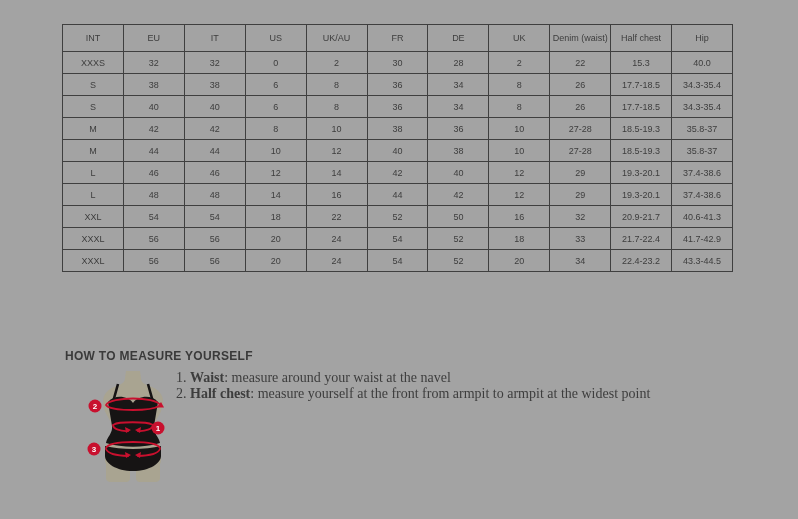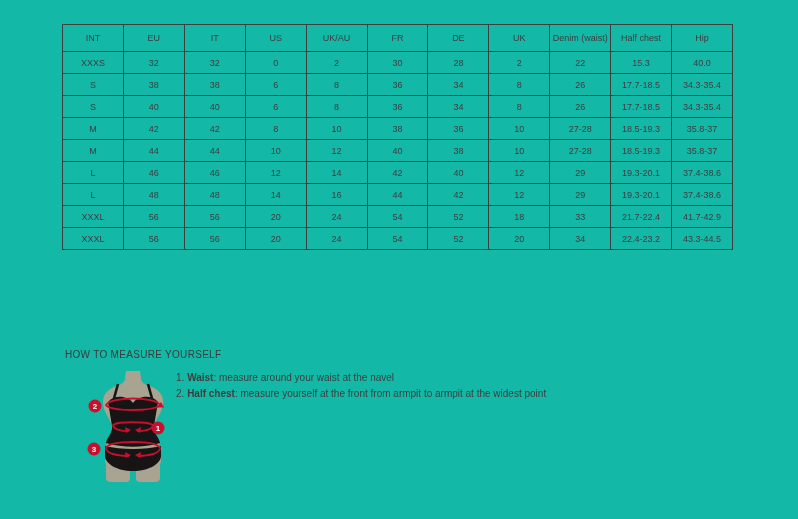--- a/index.html
+++ b/index.html
@@ -3,21 +3,21 @@
 <meta charset="utf-8">
 <style>
   * { margin:0; padding:0; box-sizing:border-box; }
   html,body { background:#ffffff; }
   body { font-family:"Liberation Sans", sans-serif; color:#3d3d3d; }
 
   .page {
     position:relative;
     width:798px;
     height:519px;
-    background:#14b8a6;
+    background:#a3a3a3;
     overflow:hidden;
   }
 
   
   table.size-table {
     position:absolute;
     left:62px;
     top:24px;
     width:671px;
     border-collapse:collapse;
@@ -36,44 +36,45 @@
     overflow:hidden;
   }
   table.size-table th { height:27px; }
   table.size-table td { height:22px; }
 
   
   .measure-title {
     position:absolute;
     left:65px;
     top:349px;
-    font-size:10px;
-    font-weight:400;
+    font-size:12px;
+    font-weight:700;
     letter-spacing:0.3px;
     color:#3a3a3a;
   }
   .figure-wrap {
     position:absolute;
     left:85px;
     top:369px;
     width:96px;
     height:116px;
   }
   ol.instructions {
     position:absolute;
     left:176px;
     top:373px;
     list-style:none;
   }
   ol.instructions li {
-    font-size:10px;
+    font-size:14px;
     line-height:10px;
     margin-bottom:6px;
     color:#3d3d3d;
     white-space:nowrap;
+    font-family:Liberation Serif, serif;
   }
   ol.instructions li b { font-weight:700; }
 </style>
 </head>
 <body>
 
 <div class="page">
 
   <table class="size-table">
     <thead>
@@ -177,20 +178,33 @@
           <td>14</td>
           <td>16</td>
           <td>44</td>
           <td>42</td>
           <td>12</td>
           <td>29</td>
           <td>19.3-20.1</td>
           <td>37.4-38.6</td>
         </tr>
         <tr>
+          <td>XXL</td>
+          <td>54</td>
+          <td>54</td>
+          <td>18</td>
+          <td>22</td>
+          <td>52</td>
+          <td>50</td>
+          <td>16</td>
+          <td>32</td>
+          <td>20.9-21.7</td>
+          <td>40.6-41.3</td>
+        </tr>
+        <tr>
           <td>XXXL</td>
           <td>56</td>
           <td>56</td>
           <td>20</td>
           <td>24</td>
           <td>54</td>
           <td>52</td>
           <td>18</td>
           <td>33</td>
           <td>21.7-22.4</td>

